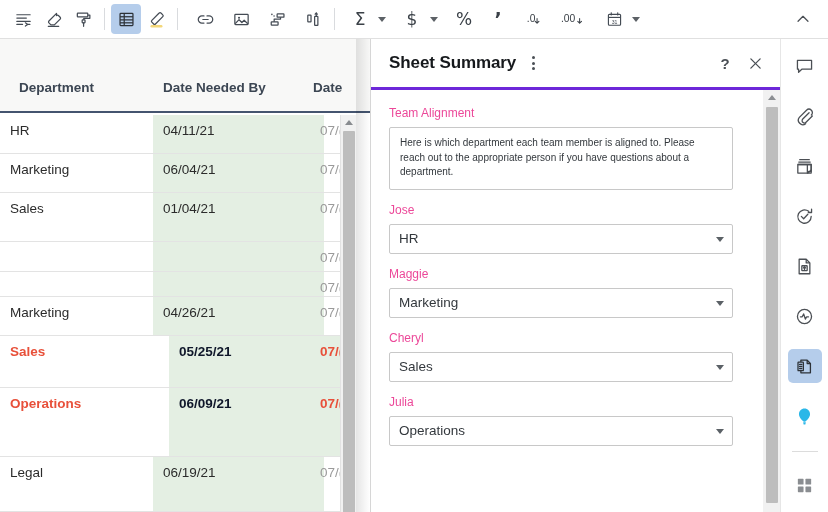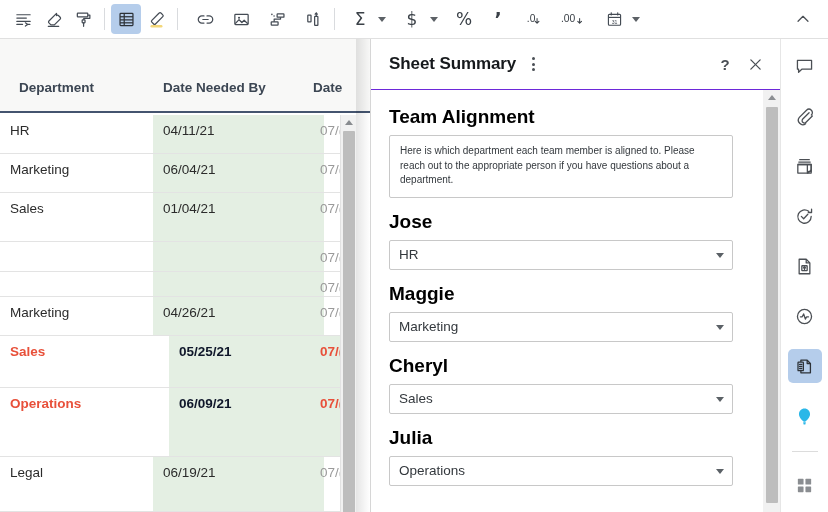--- a/index.html
+++ b/index.html
@@ -126,21 +126,21 @@
   
   .panel {
     position: absolute; top: 39px; left: 370px;
     width: 410px; height: 473px;
     background: #ffffff;
     border-left: 1px solid #d6d6d6;
   }
   .panel-head {
     position: absolute; top: 0; left: 0;
     width: 410px; height: 51px;
-    border-bottom: 1px solid #6d28d9;
+    border-bottom: 3px solid #6d28d9;
     display: flex; align-items: center;
     padding: 0 14px 0 18px;
     background: #fff;
   }
   .panel-title {
     font-size: 17px; font-weight: bold; color: #16191c;
     letter-spacing: -0.1px;
   }
   .kebab {
     width: 22px; height: 26px; margin-left: 6px;
@@ -159,21 +159,21 @@
   .panel-body {
     position: absolute; top: 51px; left: 0;
     width: 410px; height: 422px;
     background: #fff;
     overflow: hidden;
   }
   .pb-inner { position: absolute; top: 0; left: 0; width: 392px; padding: 16px 18px 0 18px; }
 
   .fld { margin-bottom: 13px; }
   .fld-label {
-    font-size: 19px; font-weight: bold; color: #000000;
+    font-size: 12px; font-weight: normal; color: #ec4899;
     margin-bottom: 7px;
   }
   .fld-textarea {
     border: 1px solid #c8c8c8; border-radius: 2px;
     padding: 8px 10px 9px 10px;
     font-size: 10px; color: #33383d;
     line-height: 1.46;
     background: #fff;
     width: 344px;
   }

